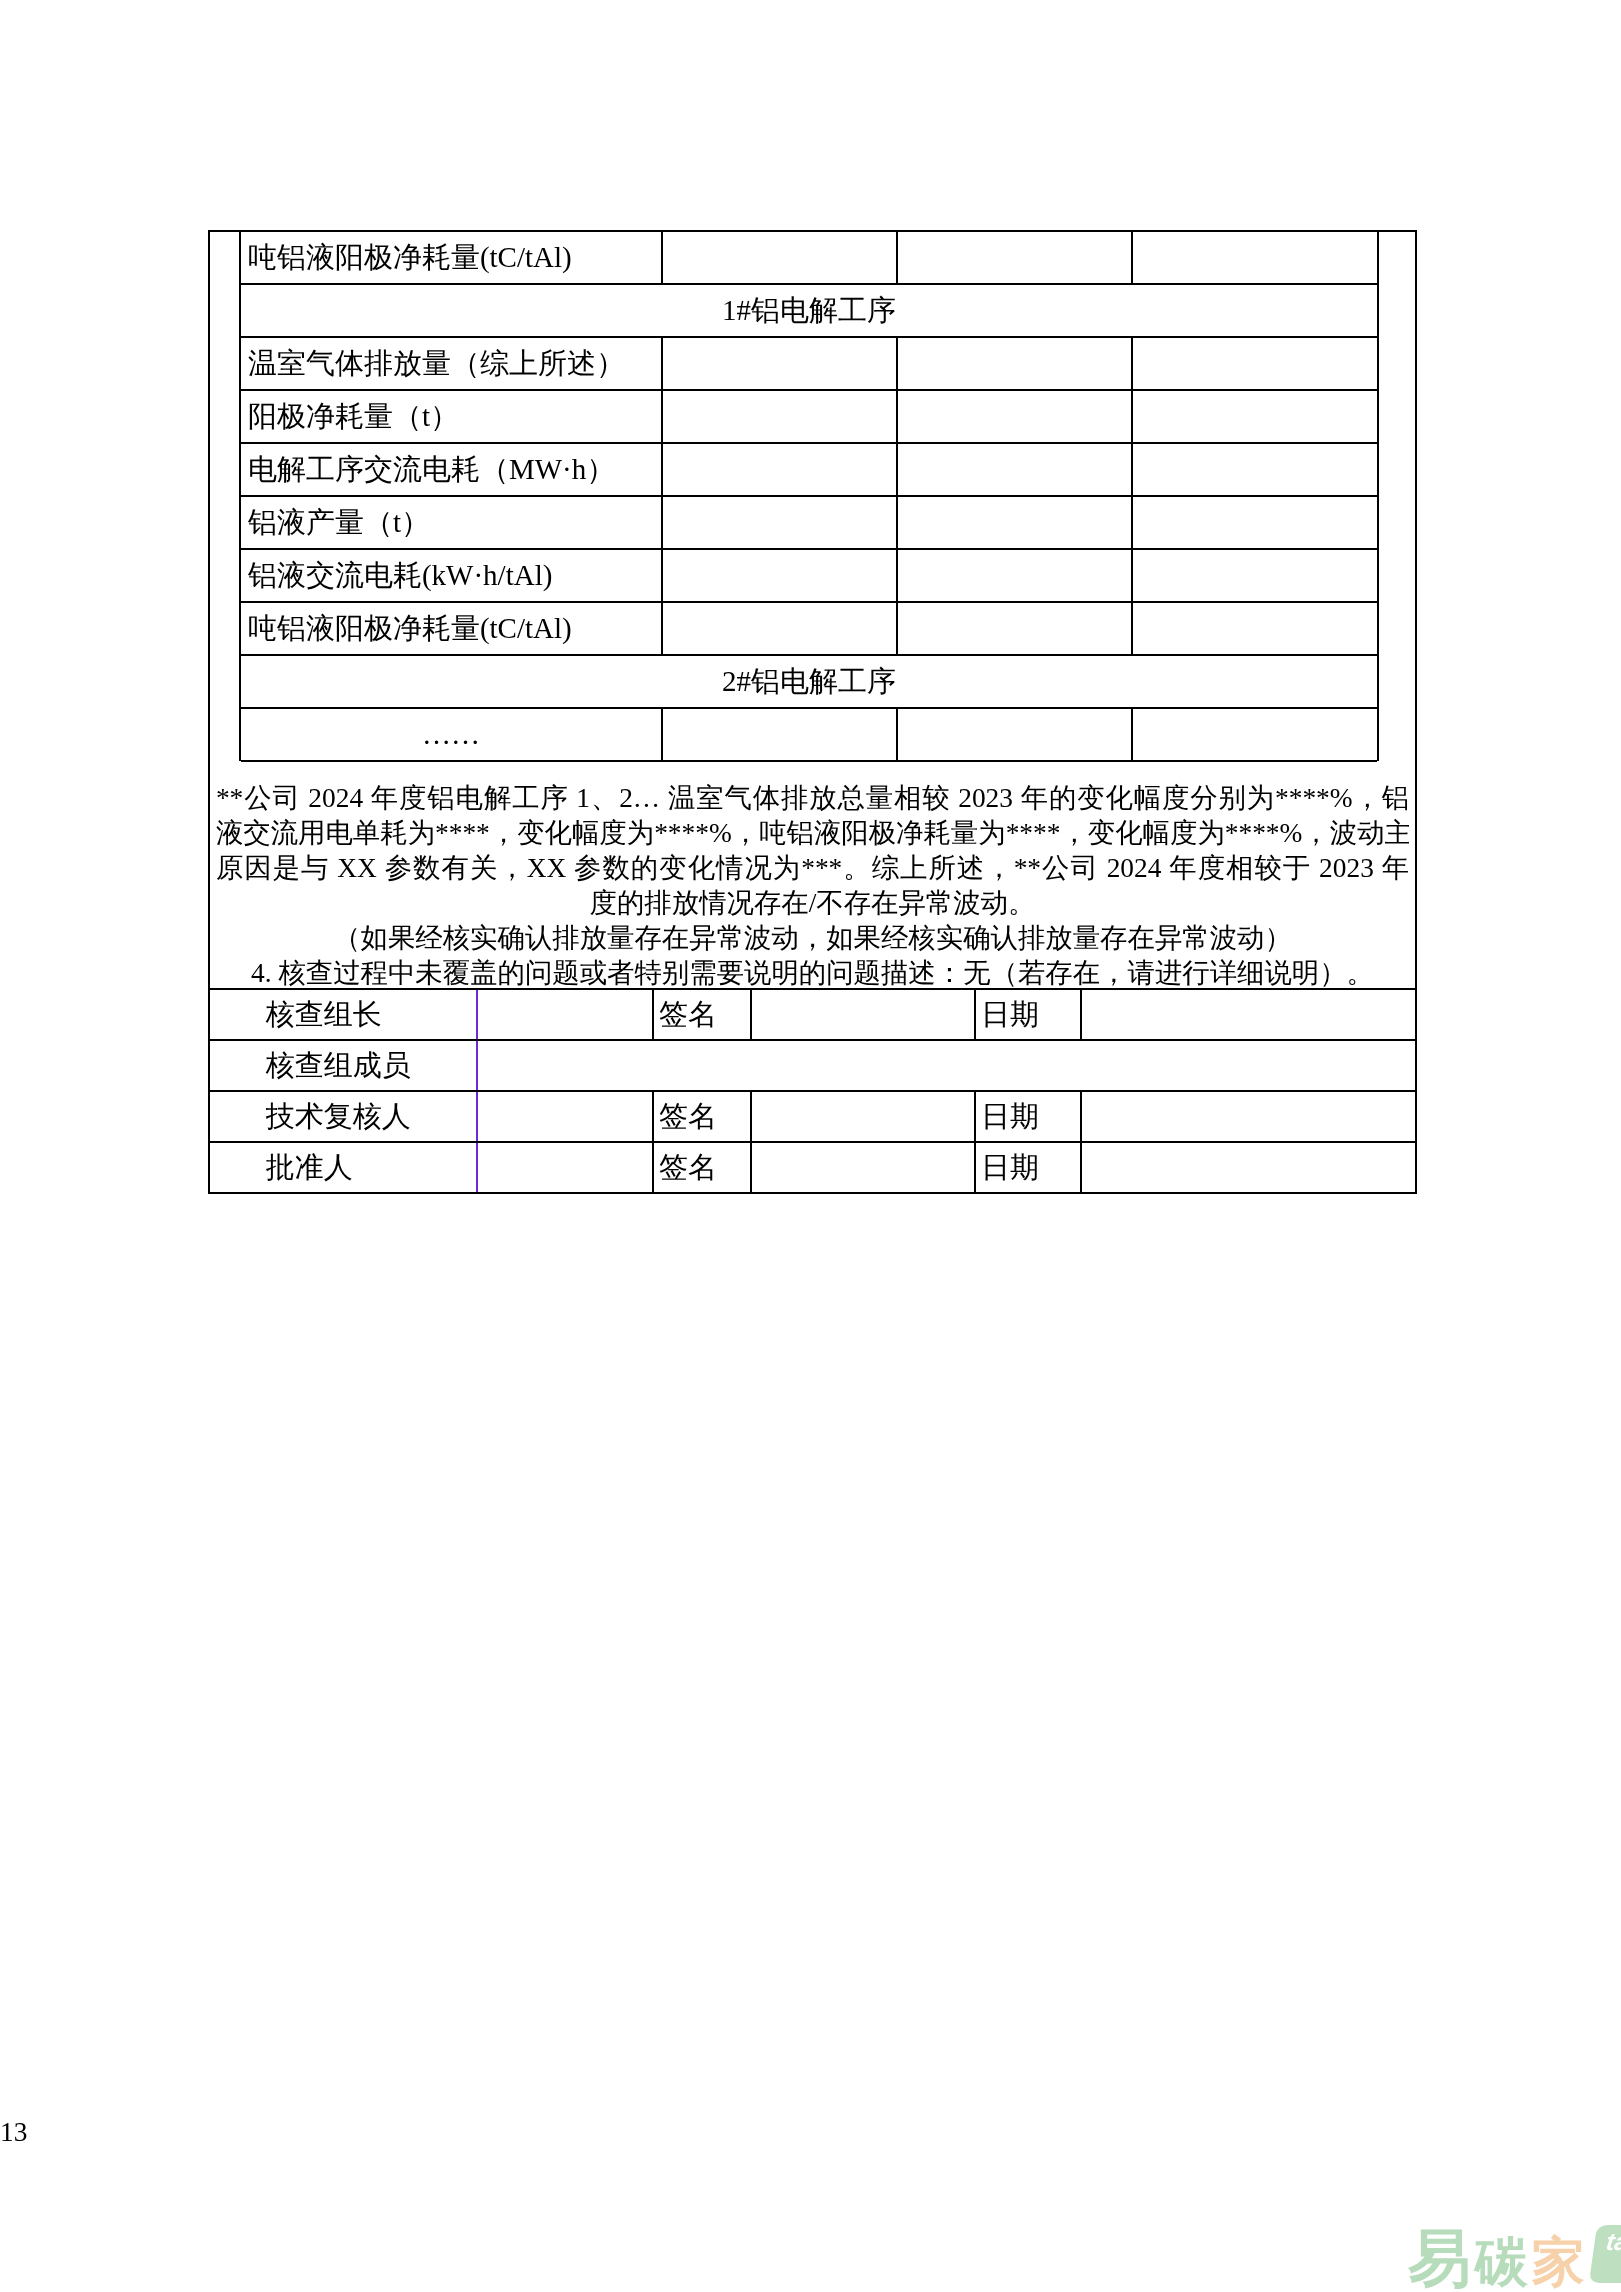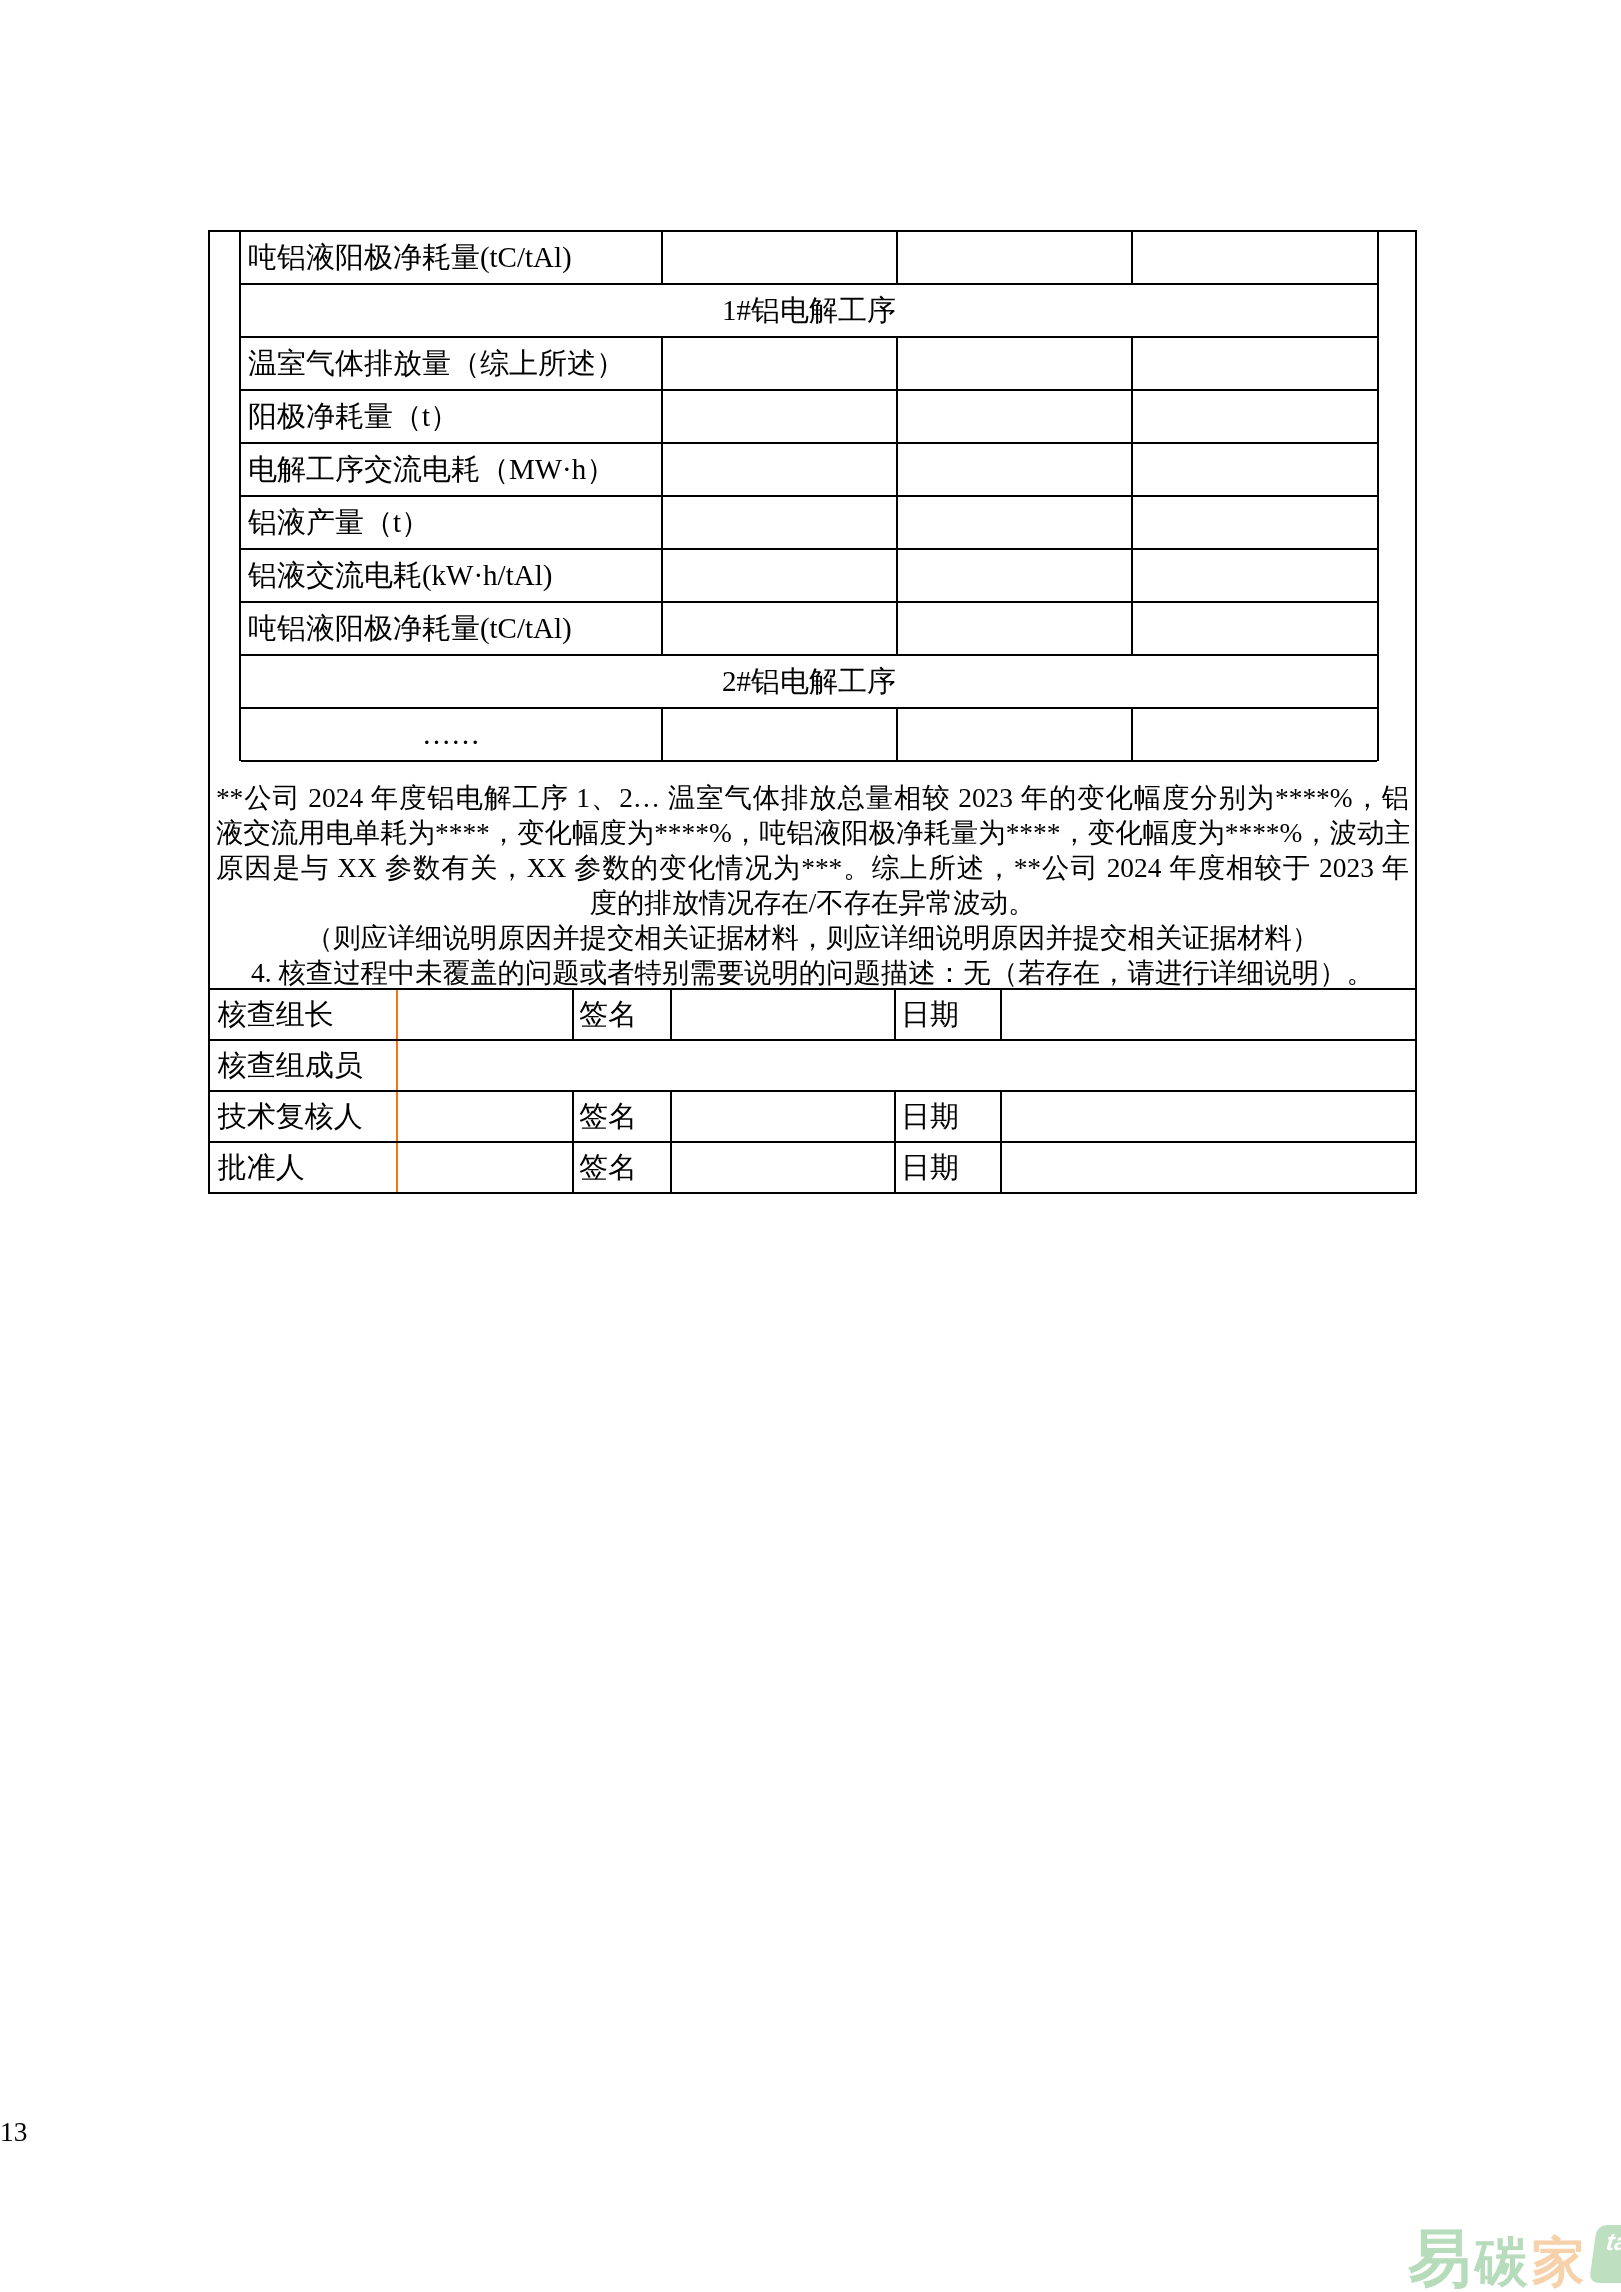--- a/index.html
+++ b/index.html
@@ -46,21 +46,21 @@
   .pline{height:35px;overflow:hidden;white-space:nowrap;text-align:center;}
   .pline.just{text-align:justify;text-align-last:justify;}
   
   .sig-table{border-top:2px solid #000;box-sizing:border-box;}
   .sig-row{
     display:flex;height:51px;box-sizing:border-box;
     border-bottom:2px solid #000;
     font-size:29px;
   }
   .scell{box-sizing:border-box;display:flex;align-items:center;overflow:hidden;}
-  .s-role{width:188px;border-right:2px solid #f97316;padding-left:7.8px;}
+  .s-role{width:220px;border-right:2px solid #6d28d9;padding-left:7.8px;margin-left:48px;}
   .s-b1{width:176px;border-right:2px solid #000;}
   .s-sign{width:98px;border-right:2px solid #000;padding-left:4.9px;}
   .s-b2{width:224px;border-right:2px solid #000;}
   .s-date{width:106px;border-right:2px solid #000;padding-left:4.9px;}
   .s-b3{flex:1;}
   .s-rest{flex:1;}
   
   .page-number{
     position:absolute;left:0;top:2117px;width:100%;
     text-align:left;font-size:27.4px;
@@ -163,21 +163,21 @@
 
       </div>
       <div class="narrow-col narrow-right"></div>
     </div>
 
     <div class="summary">
       <div class="pline just">**公司 2024 年度铝电解工序 1、2… 温室气体排放总量相较 2023 年的变化幅度分别为****%，铝</div>
       <div class="pline just">液交流用电单耗为****，变化幅度为****%，吨铝液阳极净耗量为****，变化幅度为****%，波动主要</div>
       <div class="pline just">原因是与 XX 参数有关，XX 参数的变化情况为***。综上所述，**公司 2024 年度相较于 2023 年</div>
       <div class="pline">度的排放情况存在/不存在异常波动。</div>
-      <div class="pline">（则应详细说明原因并提交相关证据材料，则应详细说明原因并提交相关证据材料）</div>
+      <div class="pline">（如果经核实确认排放量存在异常波动，如果经核实确认排放量存在异常波动）</div>
       <div class="pline">4. 核查过程中未覆盖的问题或者特别需要说明的问题描述：无（若存在，请进行详细说明）。</div>
     </div>
 
     <div class="sig-table">
 
       <div class="sig-row">
         <div class="scell s-role">核查组长</div>
         <div class="scell s-b1"></div>
         <div class="scell s-sign">签名</div>
         <div class="scell s-b2"></div>

